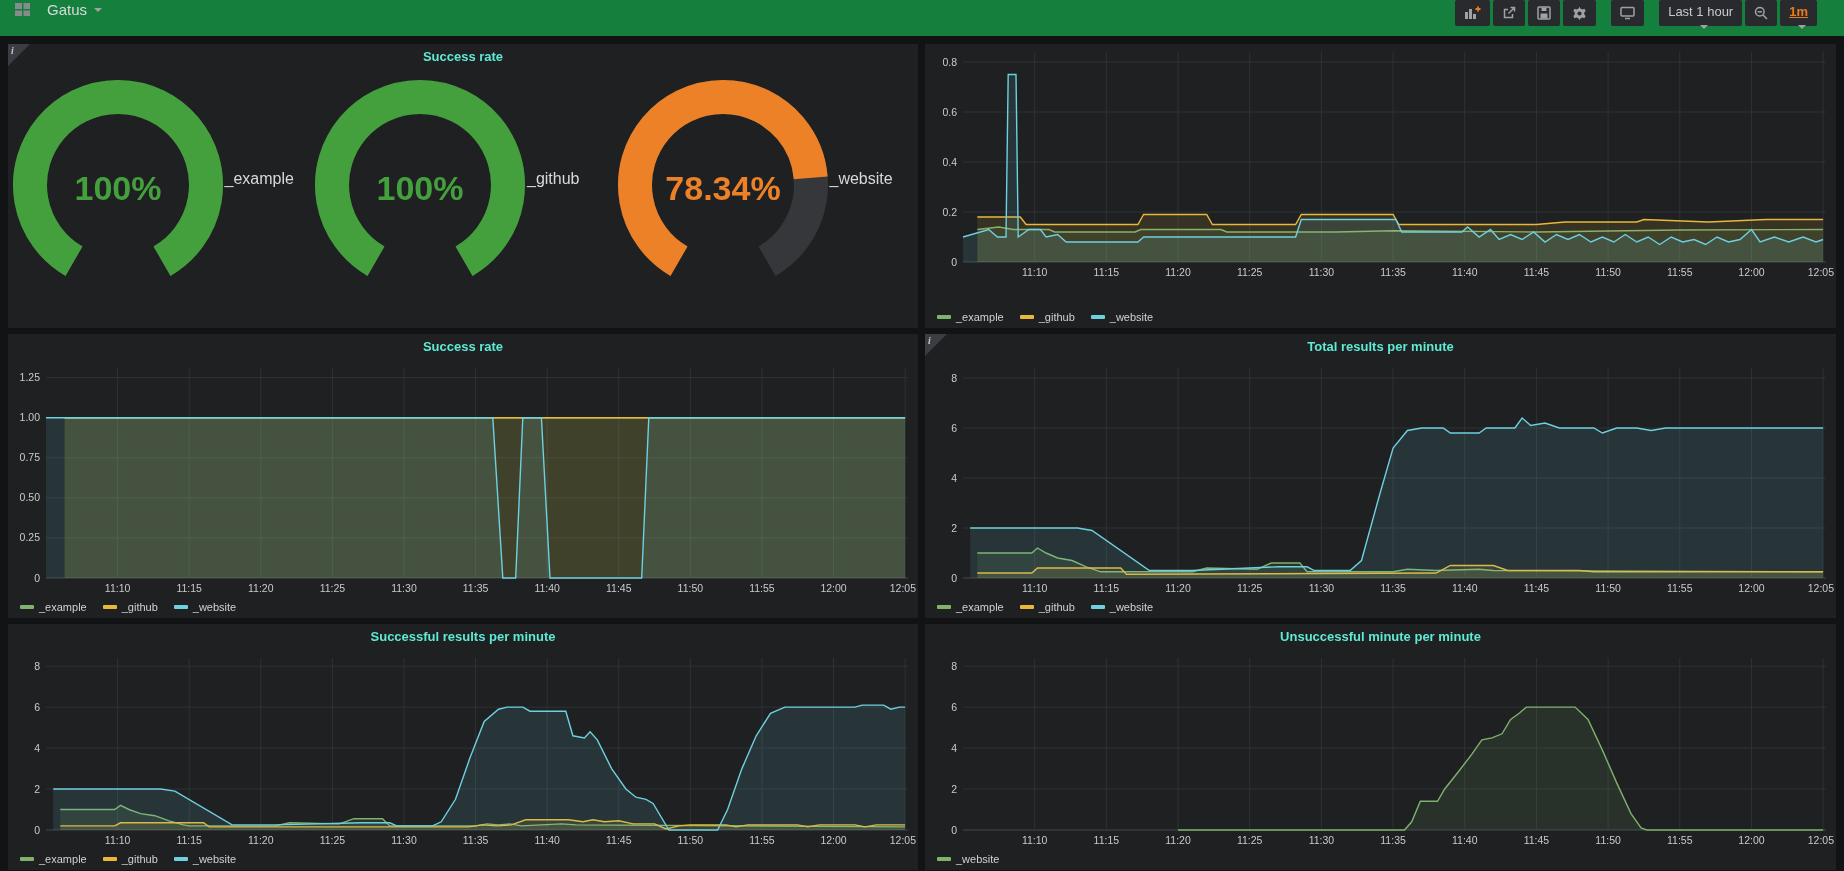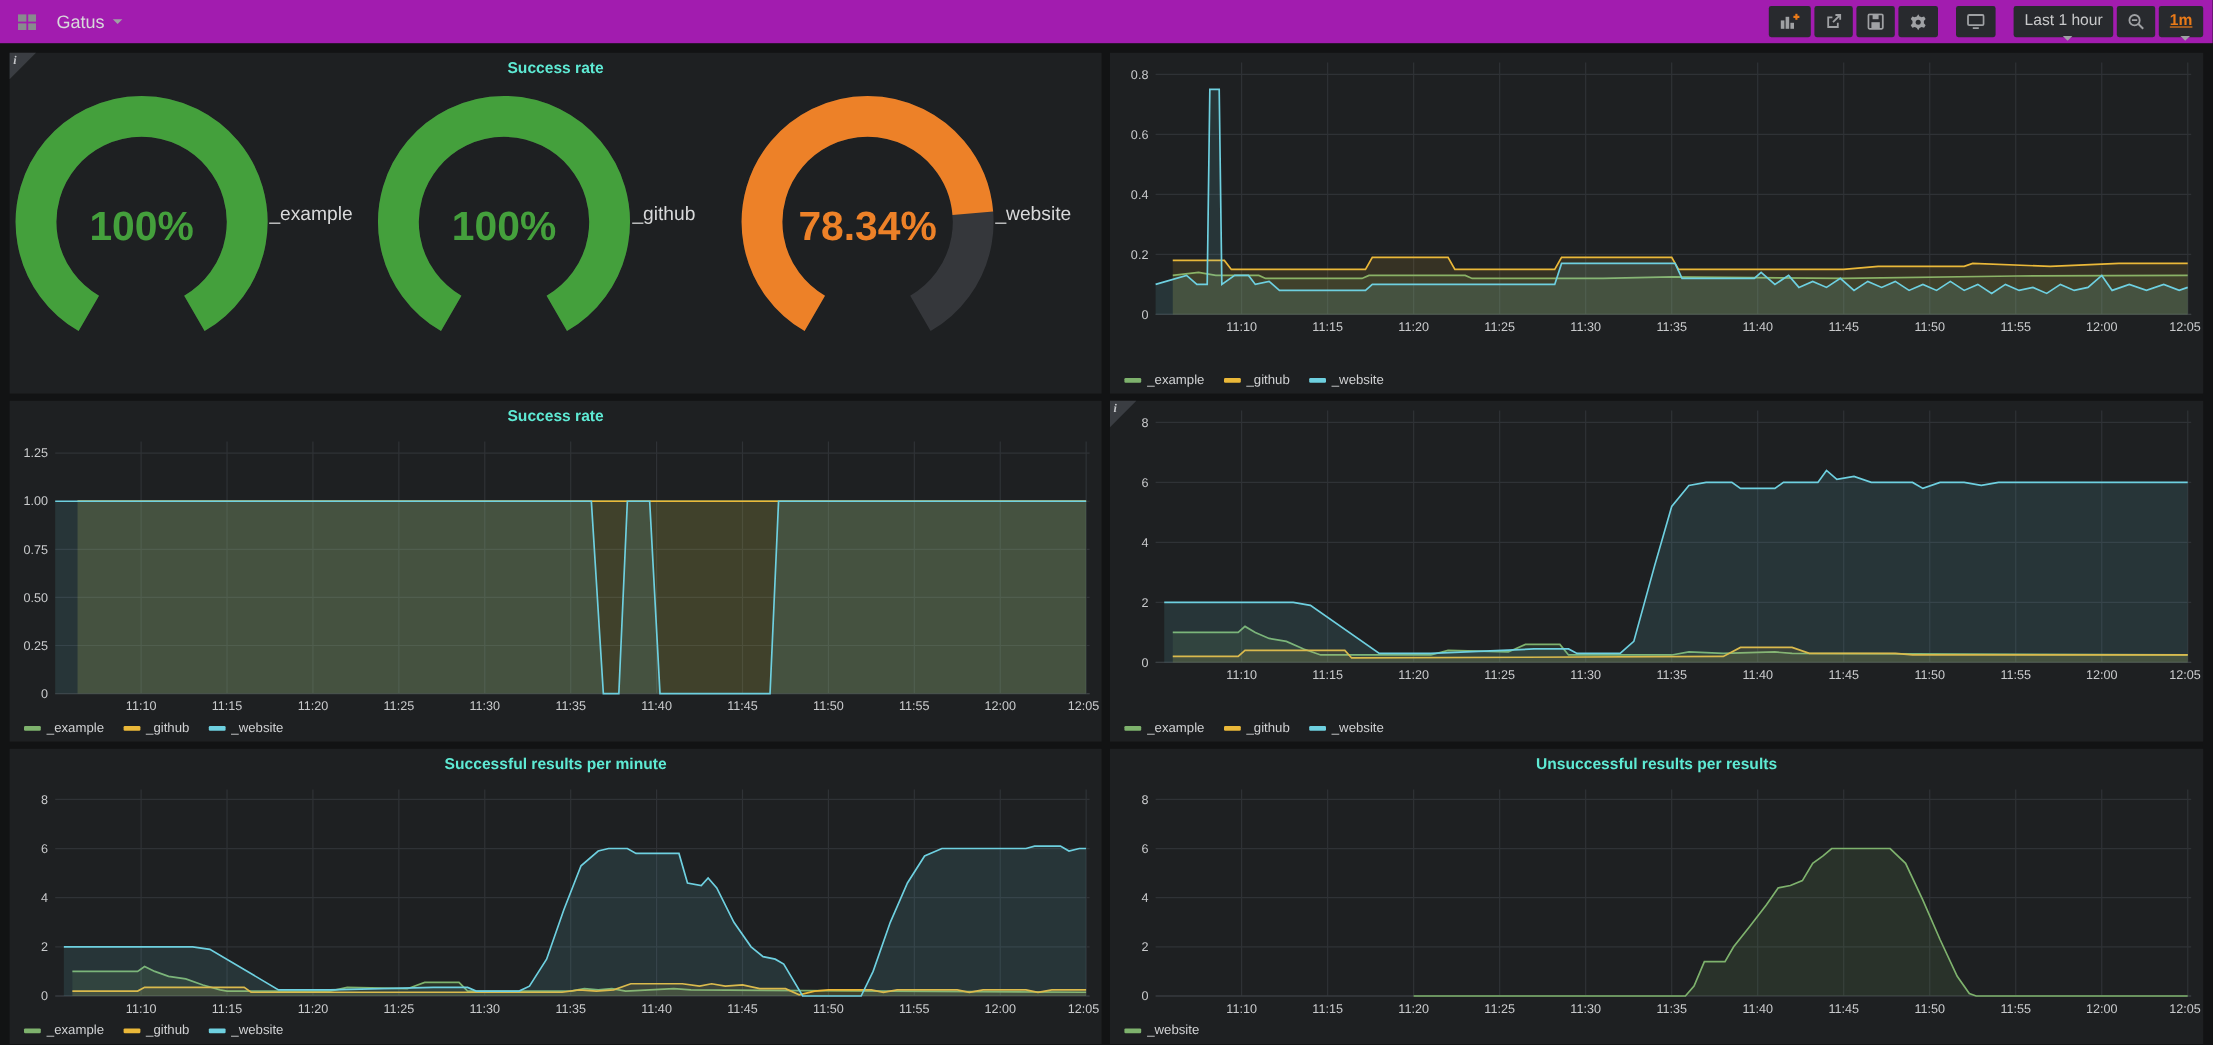--- a/index.html
+++ b/index.html
@@ -1,20 +1,20 @@
 <!DOCTYPE html>
 <html><head>
 <meta charset="utf-8">
 <style>
   * { margin:0; padding:0; box-sizing:border-box; }
   html,body { width:1844px; height:871px; overflow:hidden; background:#121314;
               font-family:"Liberation Sans", sans-serif; }
   
-  .navbar { height:36px; background:#a21caf; display:flex; align-items:center;
-            justify-content:space-between; padding:0 8px 0 12px; }
+  .navbar { height:36px; background:#15803d; display:flex; align-items:flex-start;
+            justify-content:space-between; padding:0 27px 0 12px; }
   .nav-left { display:flex; align-items:center; gap:14px; }
   .grid-btn { display:inline-flex; cursor:pointer; padding:2px; }
   .dash-title { display:flex; align-items:center; cursor:pointer; }
   .dash-title span.t { color:#d8d9da; font-size:15px; }
   .caret { width:0; height:0; border-left:4px solid transparent; border-right:4px solid transparent;
            border-top:4px solid #9fa1a4; display:inline-block; margin-left:7px; }
   .nav-right { display:flex; align-items:center; }
   .icon-btn, .time-btn { background:#282a2e; border:none; height:26px; min-width:32px;
            display:inline-flex; align-items:center; justify-content:center; gap:6px;
            border-radius:2px; margin-left:3px; cursor:pointer; padding:0 9px; color:#c8c9ca; }
@@ -279,20 +279,21 @@
           <span class="swatch" style="background: rgb(110, 208, 224);"></span>
           <span>_website</span>
         </span>
       </div>
   </section>
 
   <section class="panel">
     <div class="info-corner">
         <span>i</span>
       </div>
+    <h2>Total results per minute</h2>
     <div class="chart"><svg width="911" height="236">
           <line x1="109.67774086378738" y1="8" x2="109.67774086378738" y2="218" stroke="#2f3236" stroke-width="1"></line>
           <text x="109.67774086378738" y="232" text-anchor="middle" class="tick">11:10</text>
           <line x1="181.35548172757476" y1="8" x2="181.35548172757476" y2="218" stroke="#2f3236" stroke-width="1"></line>
           <text x="181.35548172757476" y="232" text-anchor="middle" class="tick">11:15</text>
           <line x1="253.03322259136212" y1="8" x2="253.03322259136212" y2="218" stroke="#2f3236" stroke-width="1"></line>
           <text x="253.03322259136212" y="232" text-anchor="middle" class="tick">11:20</text>
           <line x1="324.7109634551495" y1="8" x2="324.7109634551495" y2="218" stroke="#2f3236" stroke-width="1"></line>
           <text x="324.7109634551495" y="232" text-anchor="middle" class="tick">11:25</text>
           <line x1="396.3887043189369" y1="8" x2="396.3887043189369" y2="218" stroke="#2f3236" stroke-width="1"></line>
@@ -400,21 +401,21 @@
           <span>_github</span>
         </span>
         <span class="legend-item">
           <span class="swatch" style="background: rgb(110, 208, 224);"></span>
           <span>_website</span>
         </span>
       </div>
   </section>
 
   <section class="panel">
-    <h2>Unsuccessful results per results</h2>
+    <h2>Unsuccessful minute per minute</h2>
     <div class="chart"><svg width="911" height="198">
           <line x1="109.67774086378738" y1="8" x2="109.67774086378738" y2="180" stroke="#2f3236" stroke-width="1"></line>
           <text x="109.67774086378738" y="194" text-anchor="middle" class="tick">11:10</text>
           <line x1="181.35548172757476" y1="8" x2="181.35548172757476" y2="180" stroke="#2f3236" stroke-width="1"></line>
           <text x="181.35548172757476" y="194" text-anchor="middle" class="tick">11:15</text>
           <line x1="253.03322259136212" y1="8" x2="253.03322259136212" y2="180" stroke="#2f3236" stroke-width="1"></line>
           <text x="253.03322259136212" y="194" text-anchor="middle" class="tick">11:20</text>
           <line x1="324.7109634551495" y1="8" x2="324.7109634551495" y2="180" stroke="#2f3236" stroke-width="1"></line>
           <text x="324.7109634551495" y="194" text-anchor="middle" class="tick">11:25</text>
           <line x1="396.3887043189369" y1="8" x2="396.3887043189369" y2="180" stroke="#2f3236" stroke-width="1"></line>

